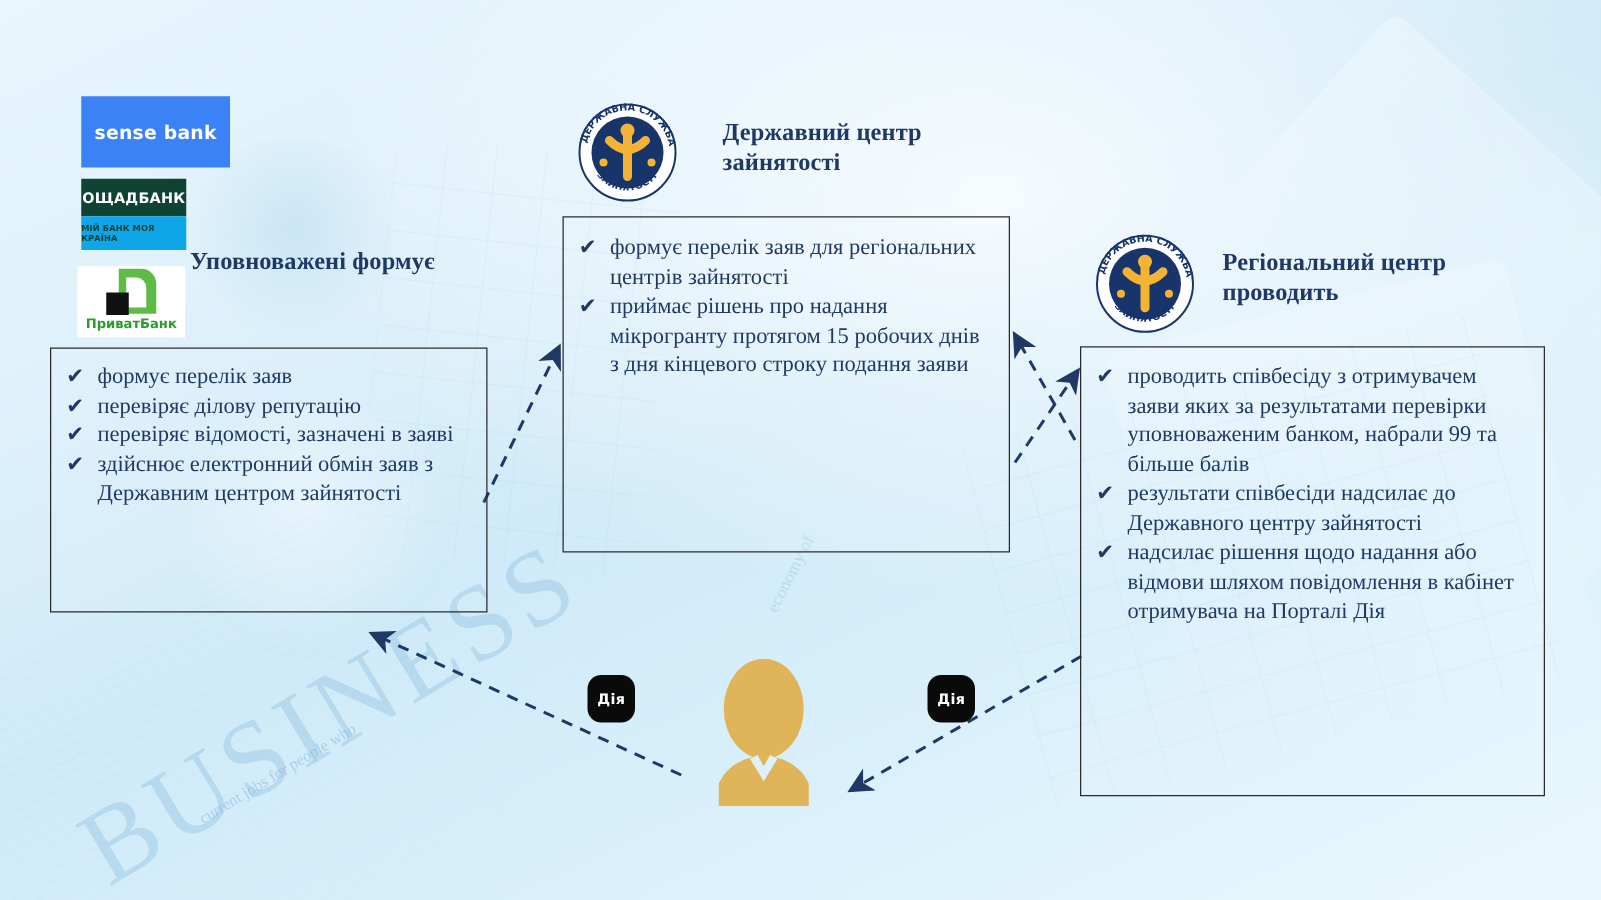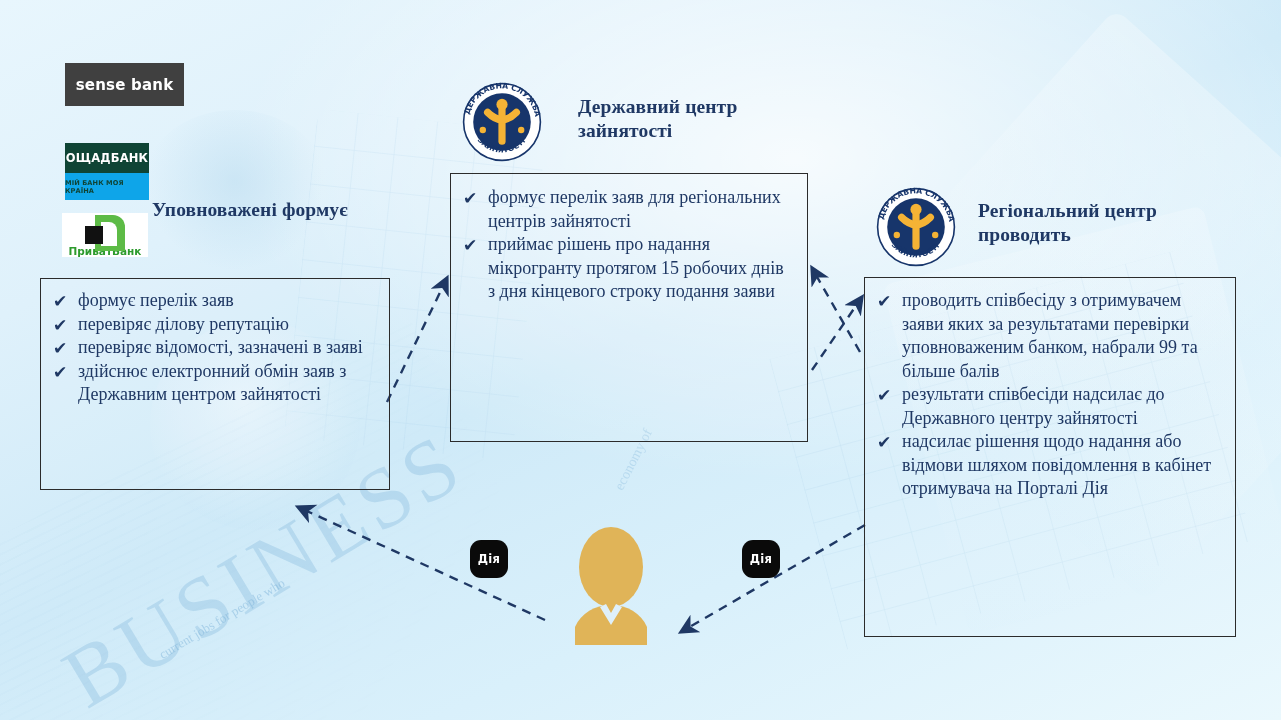--- a/index.html
+++ b/index.html
@@ -90,42 +90,42 @@
     position:absolute;left:2px;top:1px;color:#1F3864;font-size:17px;font-weight:bold;
     font-family:"DejaVu Sans",sans-serif;
   }
 
   
   .emblem{position:absolute;}
   .emblem svg{display:block;}
 
   
   .logo-sense{
-    position:absolute;left:65px;top:63px;width:119px;height:43px;background:#404040;
+    position:absolute;left:65px;top:77px;width:119px;height:57px;background:#3b82f6;
     display:flex;align-items:center;justify-content:center;
   }
   .logo-sense span{
     color:#ffffff;font-family:"DejaVu Sans",sans-serif;font-size:15px;font-weight:bold;
     letter-spacing:.2px;
   }
   .logo-oschad{position:absolute;left:65px;top:143px;width:84px;height:47px;}
   .logo-oschad .top{
     height:30px;background:#0F4435;display:flex;align-items:center;justify-content:center;
   }
   .logo-oschad .top span{
     color:#fff;font-family:"DejaVu Sans",sans-serif;font-size:11.5px;font-weight:bold;letter-spacing:.2px;
   }
   .logo-oschad .bot{
     height:27px;background:#0ea5e9;display:flex;align-items:center;justify-content:center;
   }
   .logo-oschad .bot span{
     color:#0F4435;font-family:"DejaVu Sans",sans-serif;font-size:6.6px;font-weight:bold;letter-spacing:.1px;
   }
   .logo-privat{
-    position:absolute;left:62px;top:213px;width:86px;height:44px;background:#ffffff;
+    position:absolute;left:62px;top:213px;width:86px;height:57px;background:#ffffff;
     display:flex;flex-direction:column;align-items:center;justify-content:flex-start;text-align:right;
   }
   .logo-privat .mark{position:relative;width:52px;height:38px;margin-top:2px;}
   .logo-privat .mark .g{
     position:absolute;right:6px;top:0;width:30px;height:36px;background:#5DBB46;
     border-radius:0 12px 0 0;
   }
   .logo-privat .mark .g2{
     position:absolute;right:14px;top:7px;width:16px;height:24px;background:#ffffff;
     border-radius:0 8px 0 0;

